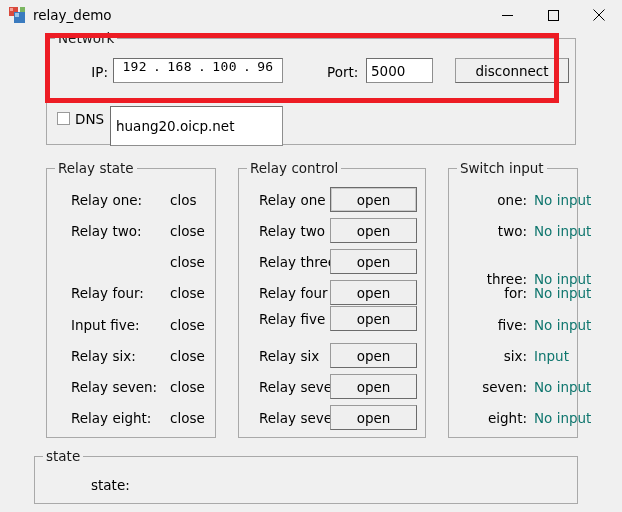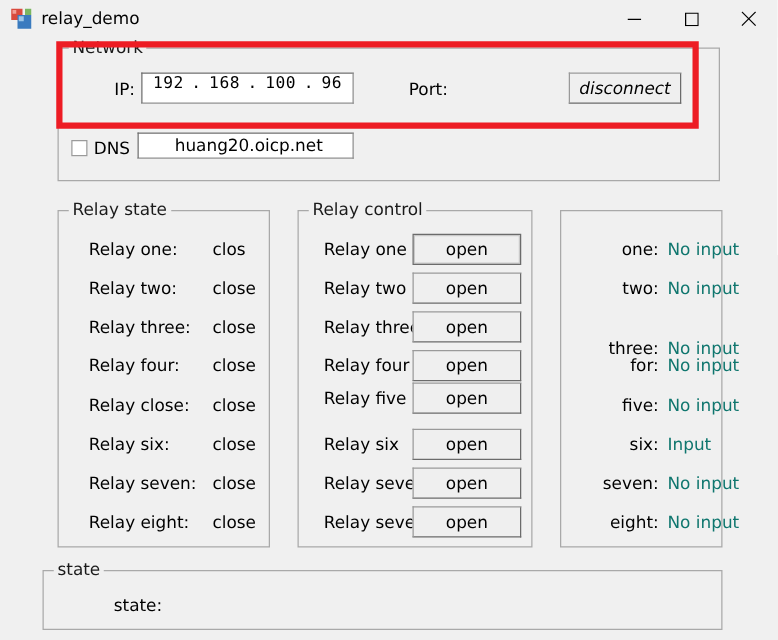--- a/index.html
+++ b/index.html
@@ -149,53 +149,52 @@
     display: flex;
     align-items: center;
     justify-content: center;
     font-size: 13.5px;
     color: #000;
     cursor: default;
   }
   #disconnect-button {
     position: absolute;
     left: 455px; top: 58px;
-    width: 90px; height: 25px; font-style: italic;
+    width: 114px; height: 25px;
   }
 
   #dns-checkbox {
     position: absolute;
     left: 57px; top: 112px;
     width: 13px; height: 13px;
     background: #ffffff;
     border: 1px solid #9a9a9a;
     box-sizing: border-box;
   }
   #dns-label {
     position: absolute;
     left: 75px; top: 110px;
     font-size: 13.5px;
     color: #000;
     line-height: 18px;
   }
   #dns-field {
     position: absolute;
     left: 110px; top: 106px;
-    width: 173px; height: 21px;
+    width: 173px; height: 40px;
     background: #ffffff;
     border: 1px solid #8e8e8e;
     border-top-color: #6e6e6e;
     border-left-color: #6e6e6e;
     box-sizing: border-box;
     display: flex;
     align-items: center;
     padding-left: 5px;
     font-size: 13.5px;
     color: #000;
-    justify-content: center;
   }
 
   
   #relay-state-box   { left: 46px;  top: 168px; width: 170px; height: 270px; }
   #relay-control-box { left: 238px; top: 168px; width: 188px; height: 270px; }
   #switch-input-box  { left: 448px; top: 168px; width: 130px; height: 270px; }
 
   .row {
     position: absolute;
     height: 22px;
@@ -322,20 +321,23 @@
     <span class="ip-oct">192</span>
     <span class="ip-dot">.</span>
     <span class="ip-oct">168</span>
     <span class="ip-dot">.</span>
     <span class="ip-oct">100</span>
     <span class="ip-dot">.</span>
     <span class="ip-oct">96</span>
   </div>
 
   <div id="port-label">Port:</div>
+  <div id="port-field">
+    <span>5000</span>
+  </div>
 
   <div id="disconnect-button" class="btn3d">
     <span>disconnect</span>
   </div>
 
   <div id="dns-checkbox"></div>
   <div id="dns-label">DNS</div>
   <div id="dns-field">
     <span>huang20.oicp.net</span>
   </div>
@@ -347,29 +349,28 @@
 
     <div class="row rs-row" style="top:20px">
       <span class="rs-name">Relay one:</span>
       <span class="rs-val">clos</span>
     </div>
     <div class="row rs-row" style="top:51px">
       <span class="rs-name">Relay two:</span>
       <span class="rs-val">close</span>
     </div>
     <div class="row rs-row" style="top:82px">
-      <span class="rs-name">Relay three:</span>
       <span class="rs-val">close</span>
     </div>
     <div class="row rs-row" style="top:113px">
       <span class="rs-name">Relay four:</span>
       <span class="rs-val">close</span>
     </div>
     <div class="row rs-row" style="top:145px">
-      <span class="rs-name">Relay close:</span>
+      <span class="rs-name">Input five:</span>
       <span class="rs-val">close</span>
     </div>
     <div class="row rs-row" style="top:176px">
       <span class="rs-name">Relay six:</span>
       <span class="rs-val">close</span>
     </div>
     <div class="row rs-row" style="top:207px">
       <span class="rs-name">Relay seven:</span>
       <span class="rs-val">close</span>
     </div>
@@ -426,20 +427,21 @@
     </div>
     <div class="row rc-row" style="top:238px">
       <span class="rc-name">Relay seven</span>
       <span class="rc-btn btn3d">
         <span>open</span>
       </span>
     </div>
   </div>
 
   <div class="groupbox" id="switch-input-box">
+    <div class="gb-title">Switch input</div>
 
     <div class="row si-row" style="top:20px">
       <span class="si-name">one:</span>
       <span class="si-val">No input</span>
     </div>
     <div class="row si-row" style="top:51px">
       <span class="si-name">two:</span>
       <span class="si-val">No input</span>
     </div>
     <div class="row si-row" style="top:99px">

